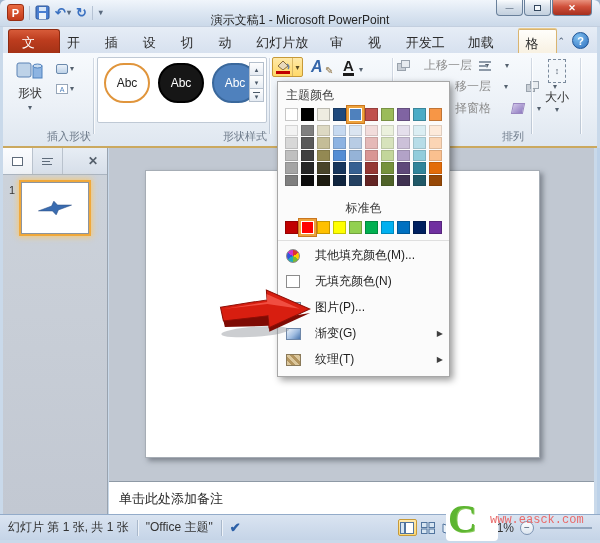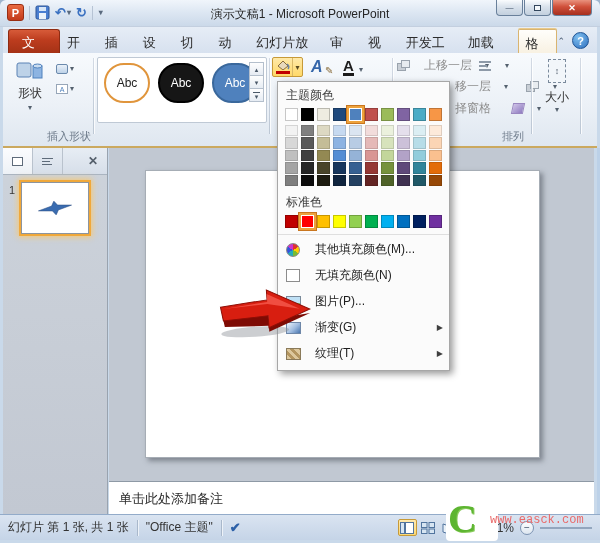--- a/index.html
+++ b/index.html
@@ -12,21 +12,21 @@
   .titlebar{position:absolute;left:0;top:0;width:600px;height:27px;
     background:linear-gradient(#F0F5FB,#DCE6F2 50%,#CBD9E9);
     border-bottom:1px solid #C3CFDF;border-radius:6px 6px 0 0;}
   .qat{position:absolute;left:7px;top:4px;display:flex;align-items:center;gap:5px;}
   .ppt-logo{width:17px;height:17px;border-radius:3px;background:linear-gradient(#E96A41,#C23A1A);
     border:1px solid #992D12;color:#fff;font-weight:bold;font-size:11px;
     display:flex;align-items:center;justify-content:center;}
   .qat-sep{width:1px;height:14px;background:#B6C3D4;}
   .qat-btn{color:#3B71C1;font-size:13px;font-weight:bold;line-height:14px;display:flex;align-items:center;}
   .qat-caret{font-size:8px;color:#5A6A7E;margin-left:1px;}
-  .win-title{position:absolute;left:120px;right:120px;top:6px;text-align:center;
+  .win-title{position:absolute;left:120px;right:120px;top:12px;text-align:center;
     font-size:12px;color:#262626;white-space:nowrap;}
   .winbtns{position:absolute;right:8px;top:0;display:flex;gap:1px;}
   .winbtn{width:27px;height:16px;border:1px solid #69809B;border-top:none;
     border-radius:0 0 4px 4px;background:linear-gradient(#FAFCFE,#D9E2EC 45%,#C3D0DE);
     display:flex;align-items:center;justify-content:center;font-size:8px;color:#33465C;}
   .winbtn .restore-box{width:7px;height:6px;border:1px solid #33465C;background:#F4F8FB;}
   .winbtn.close{width:40px;background:linear-gradient(#E9927E,#D0503A 45%,#A62F1E);
     color:#fff;font-size:9px;font-weight:bold;}
 
   
@@ -271,20 +271,21 @@
       <div class="style-chip chip3">Abc</div>
       <div class="gal-scroll">
         <div class="gal-sbtn">▴</div>
         <div class="gal-sbtn">▾</div>
         <div class="gal-sbtn">
             <span class="bar"></span>
             <span>▾</span>
           </div>
       </div>
     </div>
+    <div class="group-label" style="left:94px;width:170px;">形状样式</div>
     <div class="vsep" style="left:266px;"></div>
 
     <div class="fill-btn">
       <span class="fill-icon-wrap">
         <svg width="14" height="10">
           <path d="M2 6 L7 1 L12 6 L7 10 Z" fill="#E8D9BC" stroke="#8A6D3B" stroke-width="1"></path>
           <path d="M11 4 q3 2 1 5" fill="none" stroke="#6D84A0" stroke-width="1.5"></path>
         </svg>
         <span class="fill-red-bar"></span>
       </span>
@@ -435,21 +436,21 @@
           <div class="vcell" style="background: rgb(32, 88, 103);"></div>
         </div>
         <div class="vcol">
           <div class="vcell" style="background: rgb(253, 234, 218);"></div>
           <div class="vcell" style="background: rgb(251, 213, 181);"></div>
           <div class="vcell" style="background: rgb(250, 192, 143);"></div>
           <div class="vcell" style="background: rgb(227, 108, 9);"></div>
           <div class="vcell" style="background: rgb(151, 72, 6);"></div>
         </div>
       </div>
-    <div class="menu-header" style="padding-top:8px;">标准色</div>
+    <div class="menu-header" style="padding-top:14px;text-align:center;">标准色</div>
     <div class="swatch-row">
         <div class="swatch" style="background: rgb(192, 0, 0);"></div>
         <div class="swatch selected" style="background: rgb(255, 0, 0);"></div>
         <div class="swatch" style="background: rgb(255, 192, 0);"></div>
         <div class="swatch" style="background: rgb(255, 255, 0);"></div>
         <div class="swatch" style="background: rgb(146, 208, 80);"></div>
         <div class="swatch" style="background: rgb(0, 176, 80);"></div>
         <div class="swatch" style="background: rgb(0, 176, 240);"></div>
         <div class="swatch" style="background: rgb(0, 112, 192);"></div>
         <div class="swatch" style="background: rgb(0, 32, 96);"></div>

